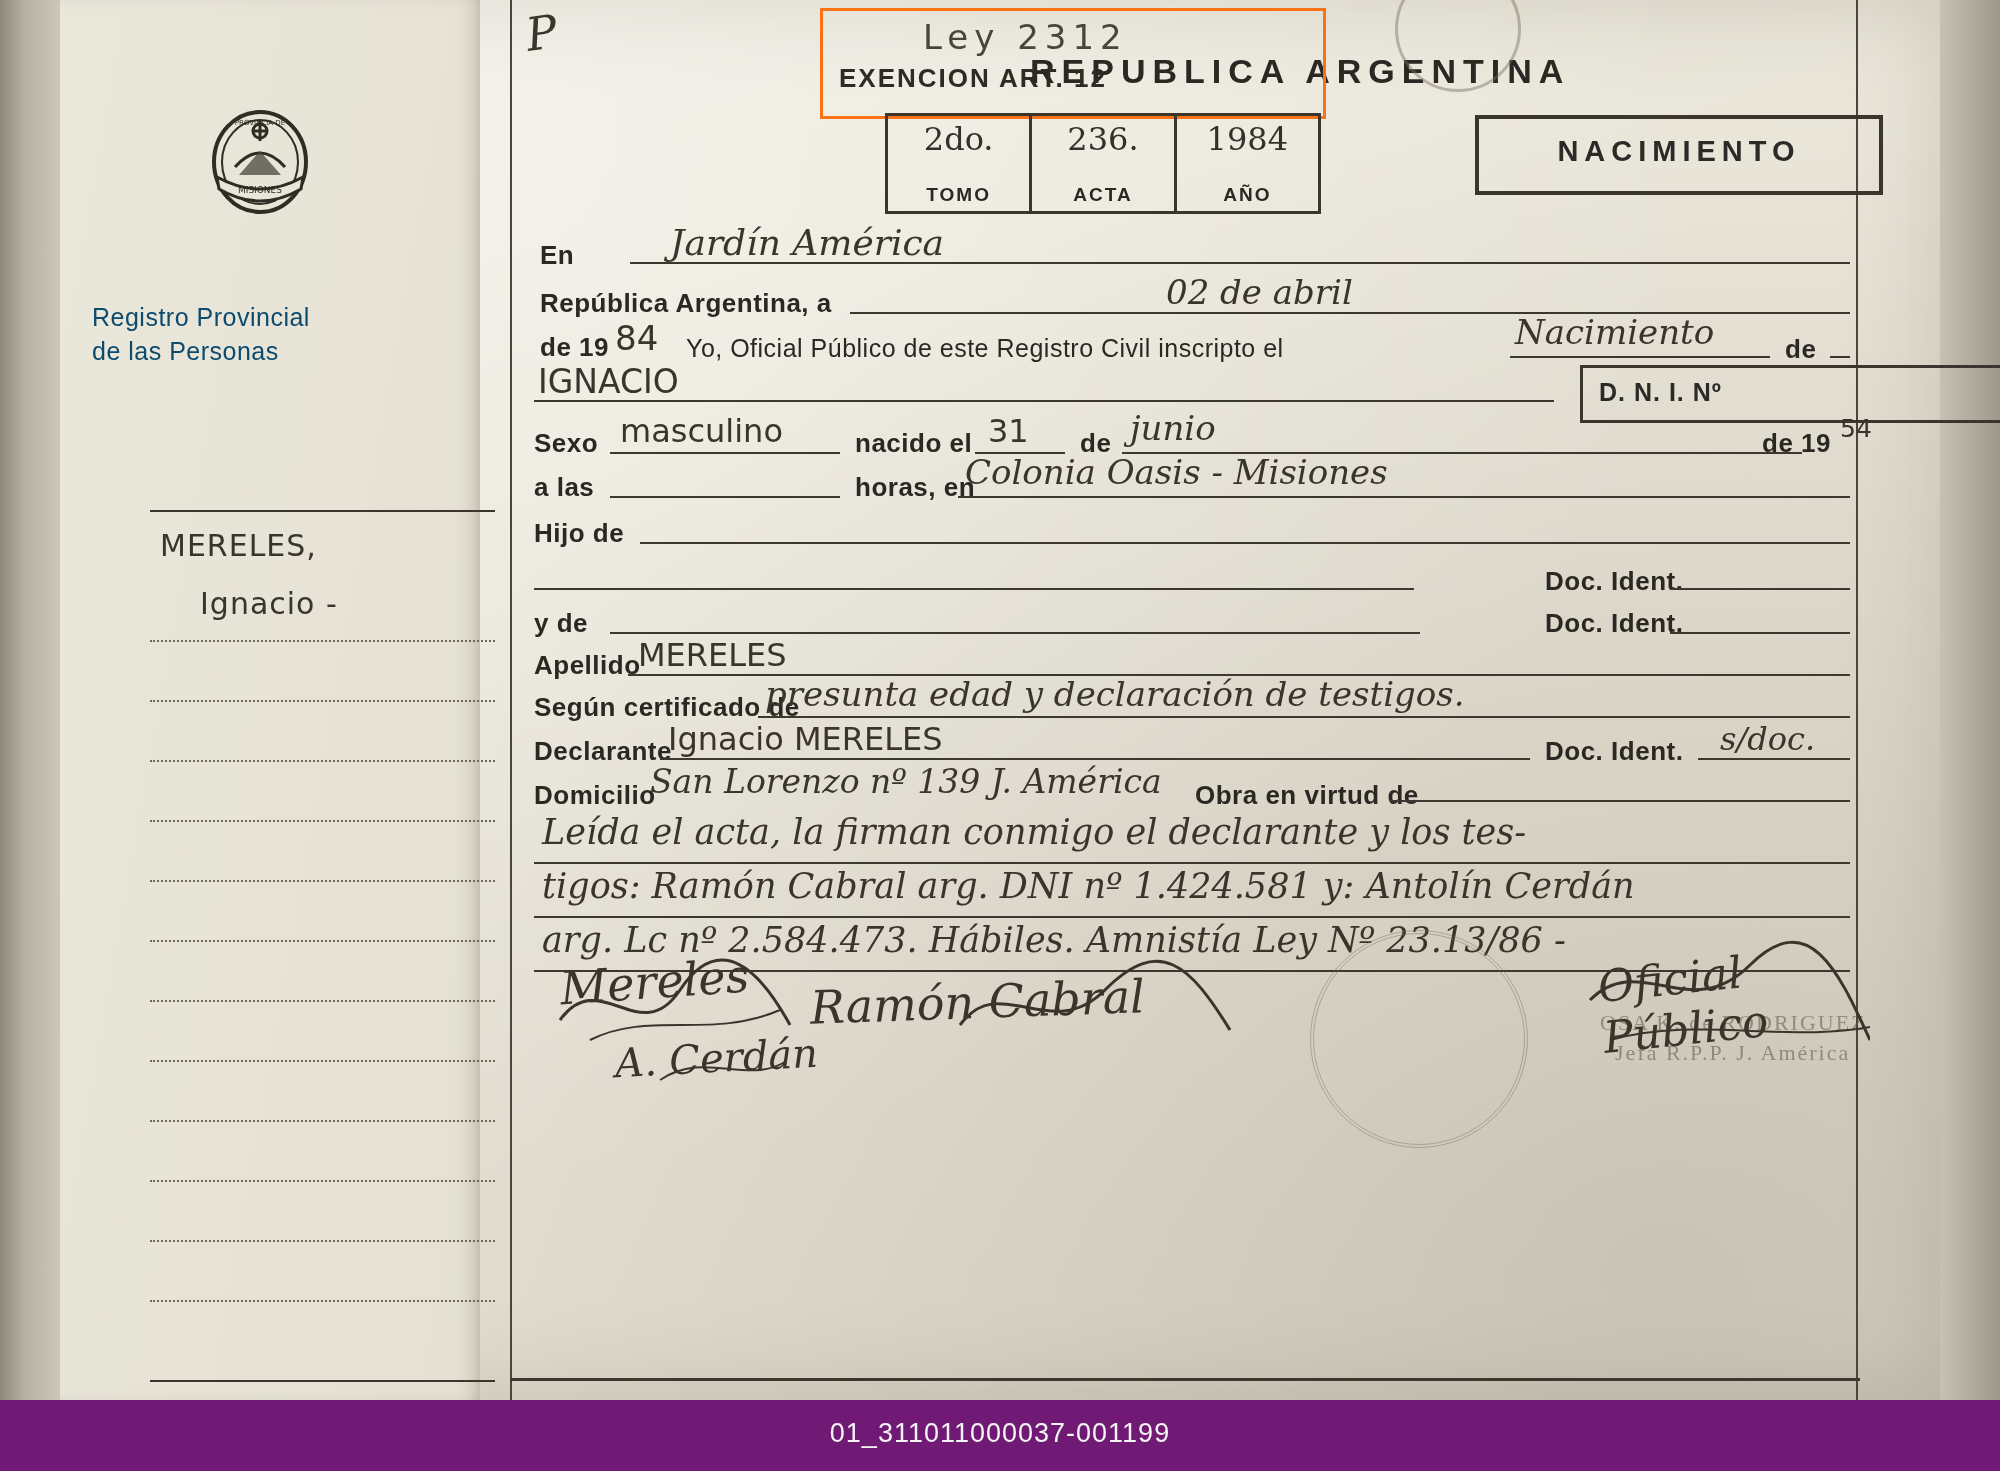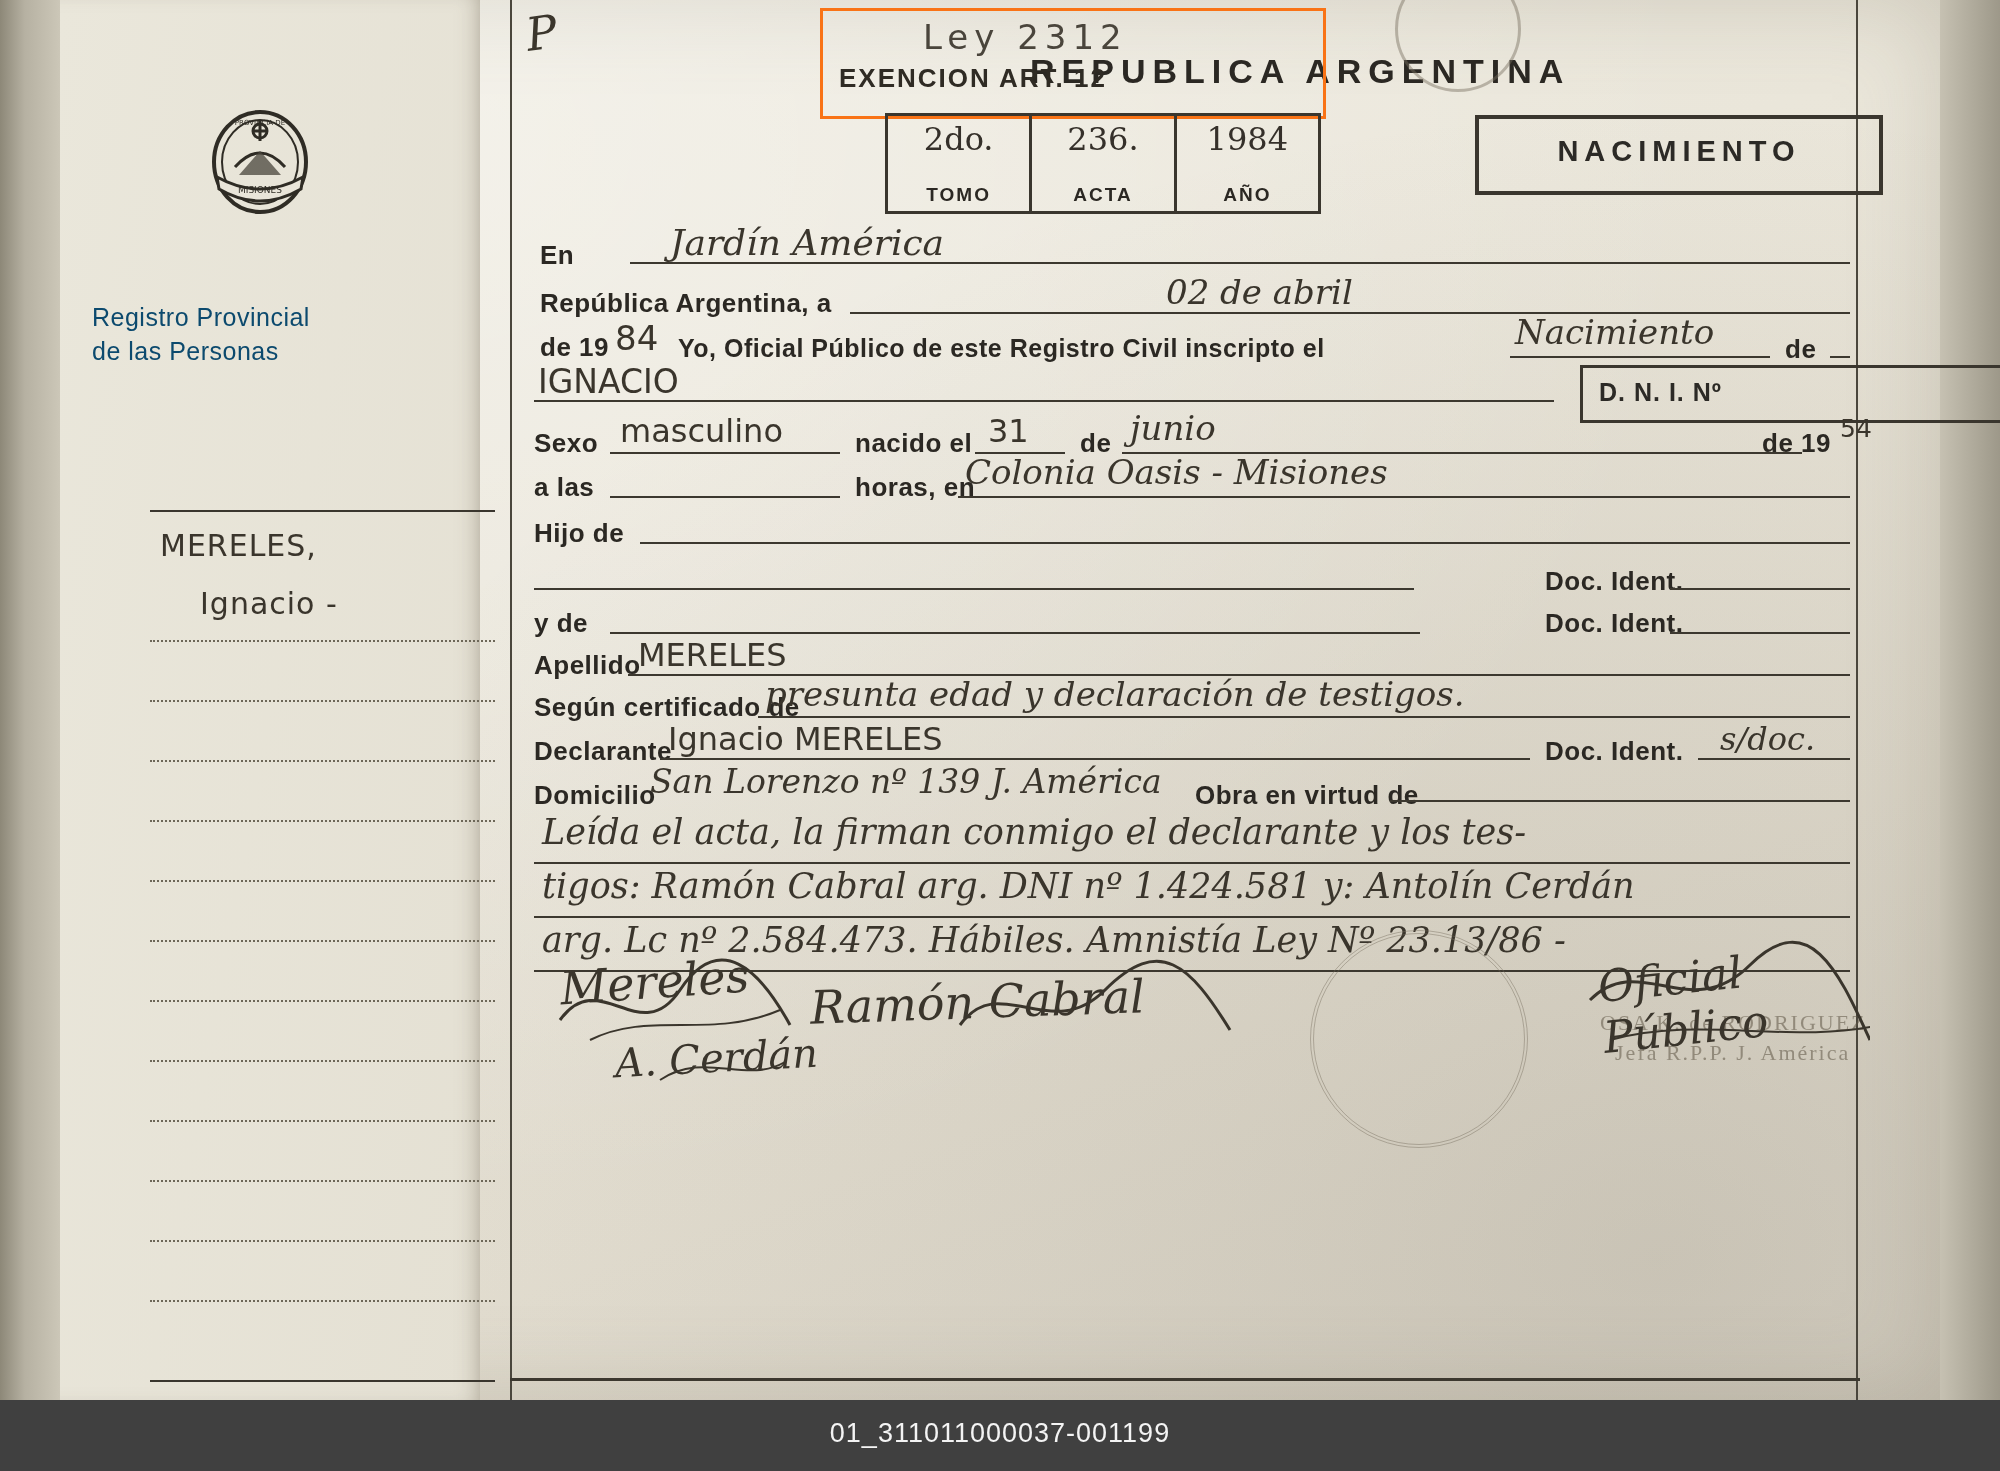--- a/index.html
+++ b/index.html
@@ -157,21 +157,21 @@
   .stamp-text{
     position:absolute;font-family:Liberation Serif, serif;
     color:rgba(95,85,70,.55);font-size:22px;letter-spacing:2px;
   }
   
   .sig{
     position:absolute;font-family:"DejaVu Serif",serif;font-style:italic;
     color:#3a352c;
   }
   .footerbar{
-    position:absolute;left:0;bottom:0;width:2000px;height:71px;background:#404040;
+    position:absolute;left:0;bottom:0;width:2000px;height:71px;background:#701a75;
   }
   .footer-text{
     position:absolute;left:0;right:0;top:18px;text-align:center;
     color:#f4f4f4;font-size:27px;letter-spacing:1px;
     font-family:"Liberation Sans",sans-serif;
   }
   .bottomline{position:absolute;left:0;width:1350px;border-bottom:3px solid #3c382f;}
 </style>
 </head>
 <body>
@@ -256,21 +256,21 @@
     <div class="lbl printed" style="left:30px;top:240px">En</div>
     <div class="rule" style="left:120px;top:262px;width:1220px"></div>
     <div class="hwc" style="left:160px;top:222px;font-size:36px">Jardín América</div>
 
     <div class="lbl printed" style="left:30px;top:288px">República Argentina, a</div>
     <div class="rule" style="left:340px;top:312px;width:1000px"></div>
     <div class="hwc" style="left:656px;top:272px;font-size:34px">02 de abril</div>
 
     <div class="lbl printed" style="left:30px;top:332px">de 19</div>
     <div class="hw" style="left:105px;top:318px;font-size:34px">84</div>
-    <div class="lbl-n printed" style="left:168px;top:334px;font-weight:bold">Yo, Oficial Público de este Registro Civil inscripto el</div>
+    <div class="lbl-n printed" style="left:176px;top:334px;font-weight:normal">Yo, Oficial Público de este Registro Civil inscripto el</div>
     <div class="rule" style="left:1000px;top:356px;width:260px"></div>
     <div class="hwc" style="left:1005px;top:312px;font-size:34px">Nacimiento</div>
     <div class="lbl printed" style="left:1275px;top:334px">de</div>
     <div class="rule" style="left:1320px;top:356px;width:20px"></div>
 
     <div class="hw" style="left:28px;top:362px;font-size:33px">IGNACIO</div>
     <div class="rule" style="left:24px;top:400px;width:1020px"></div>
     <div class="dni-box">
       <span>D. N. I. Nº</span>
     </div>

